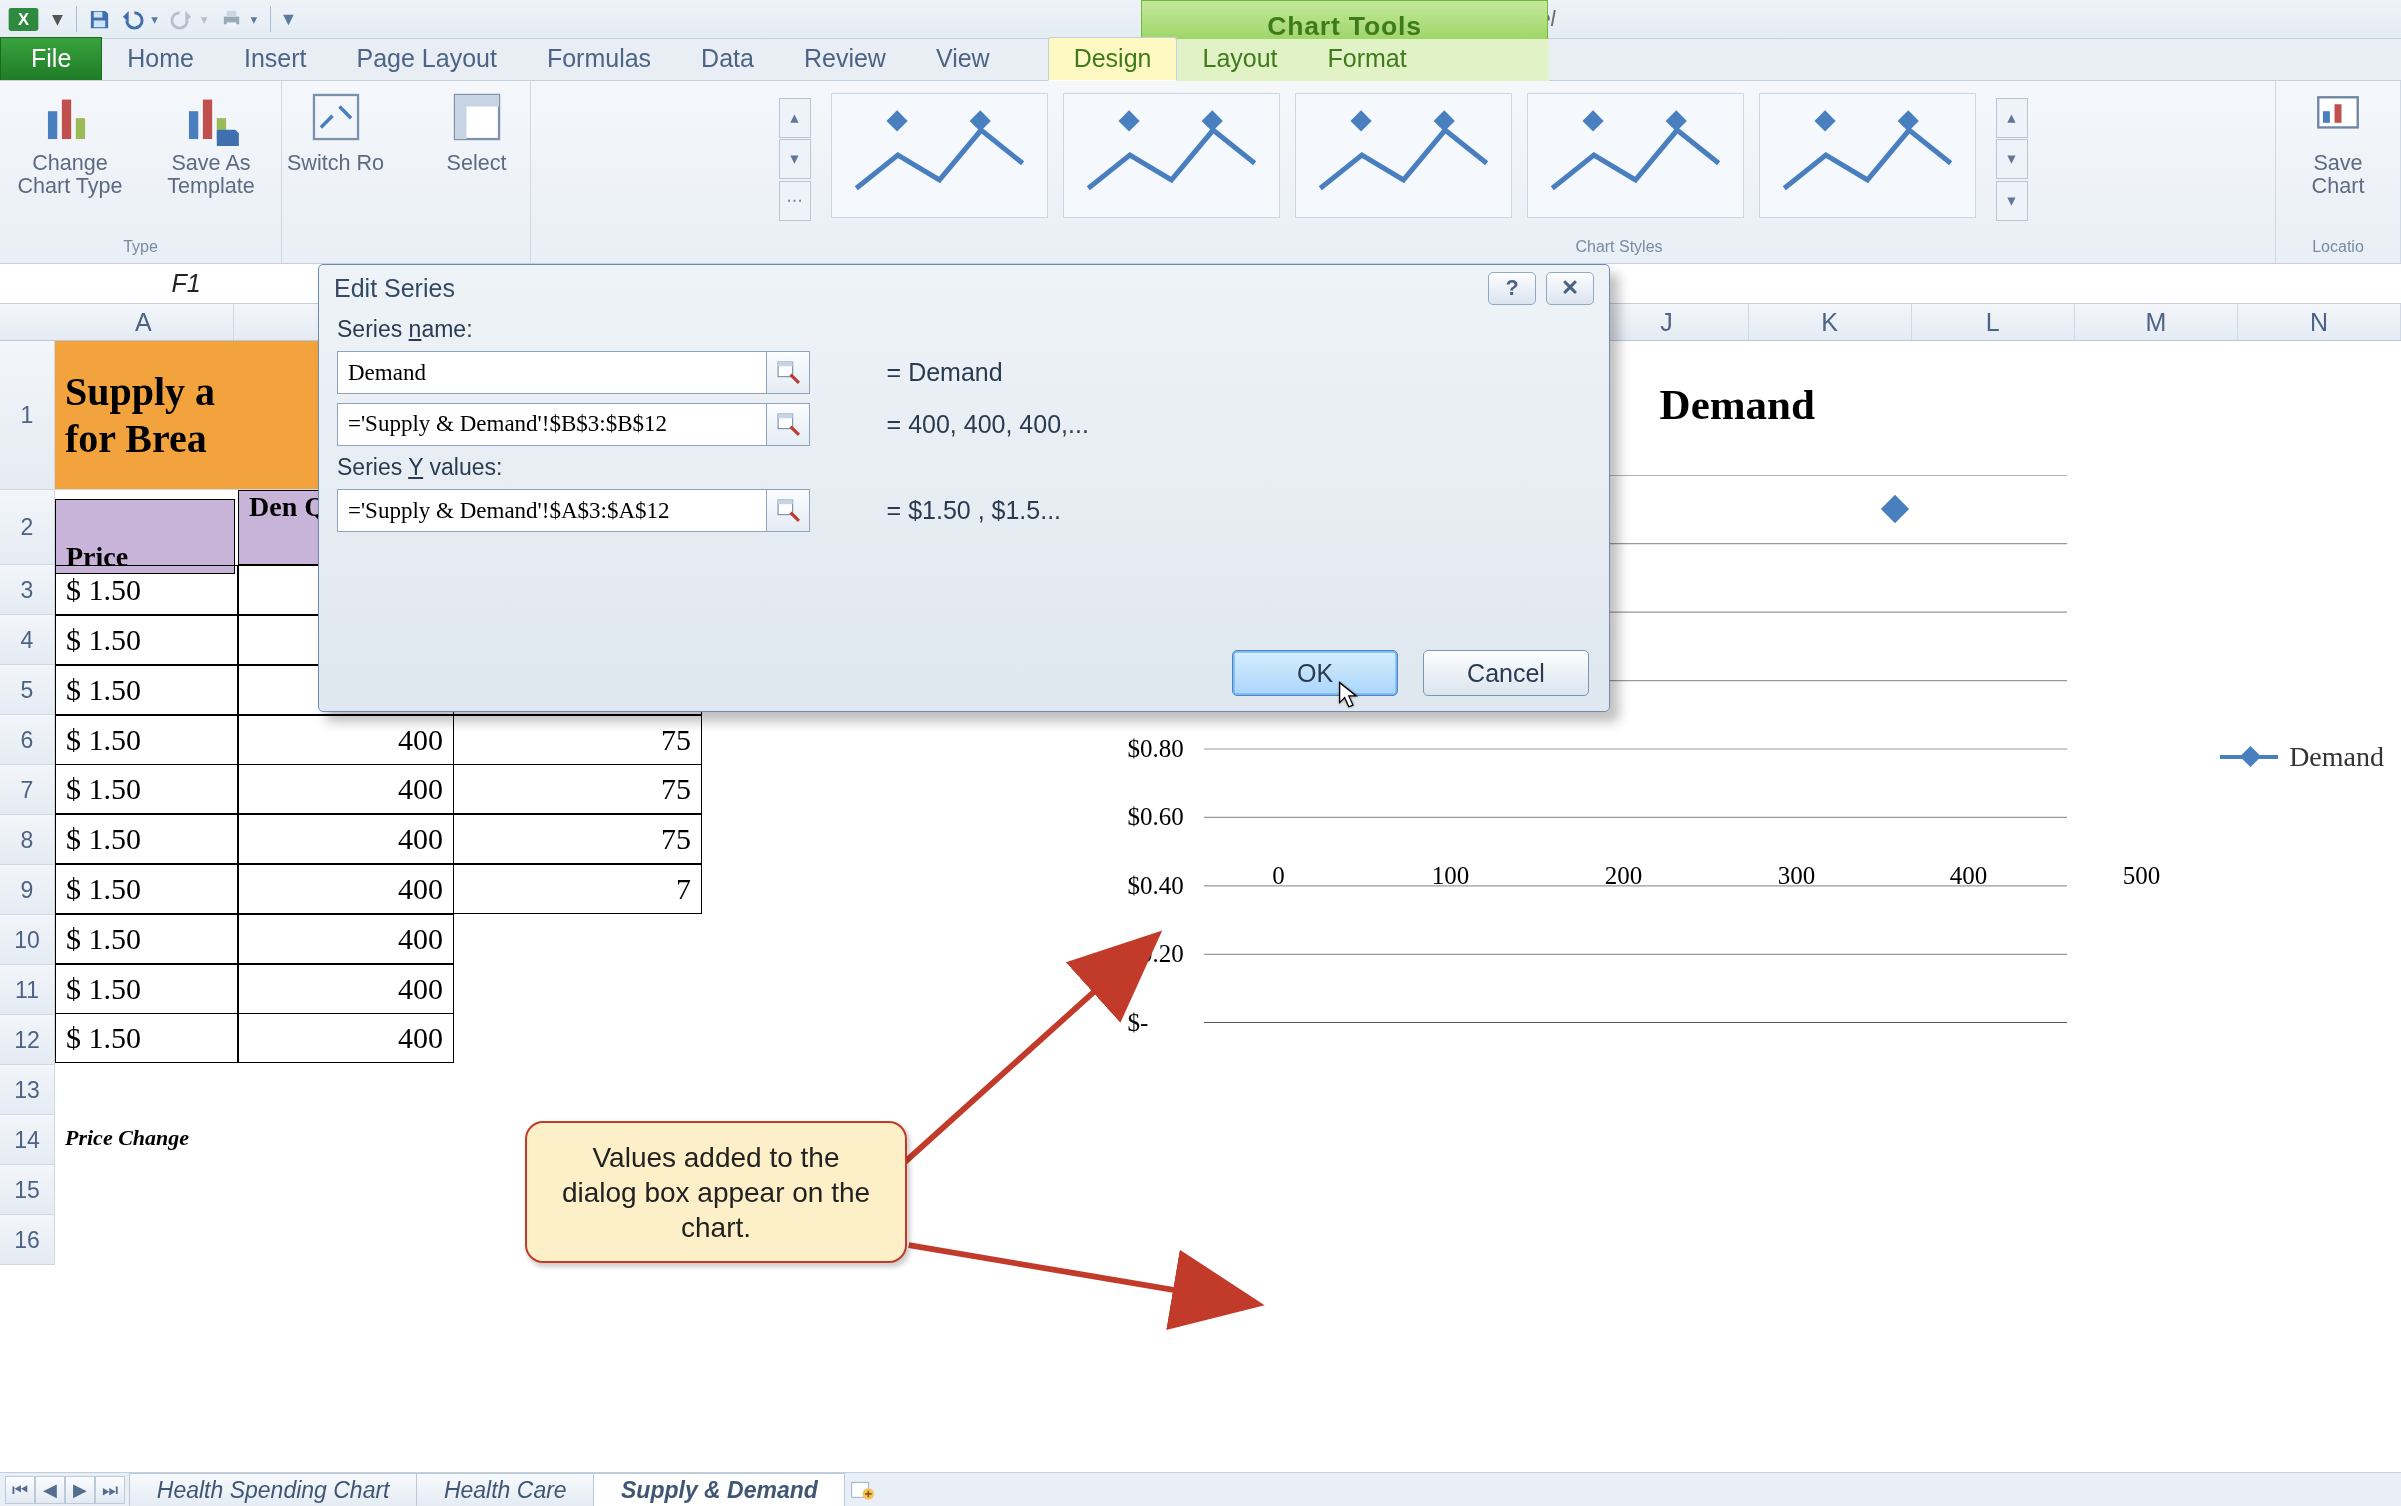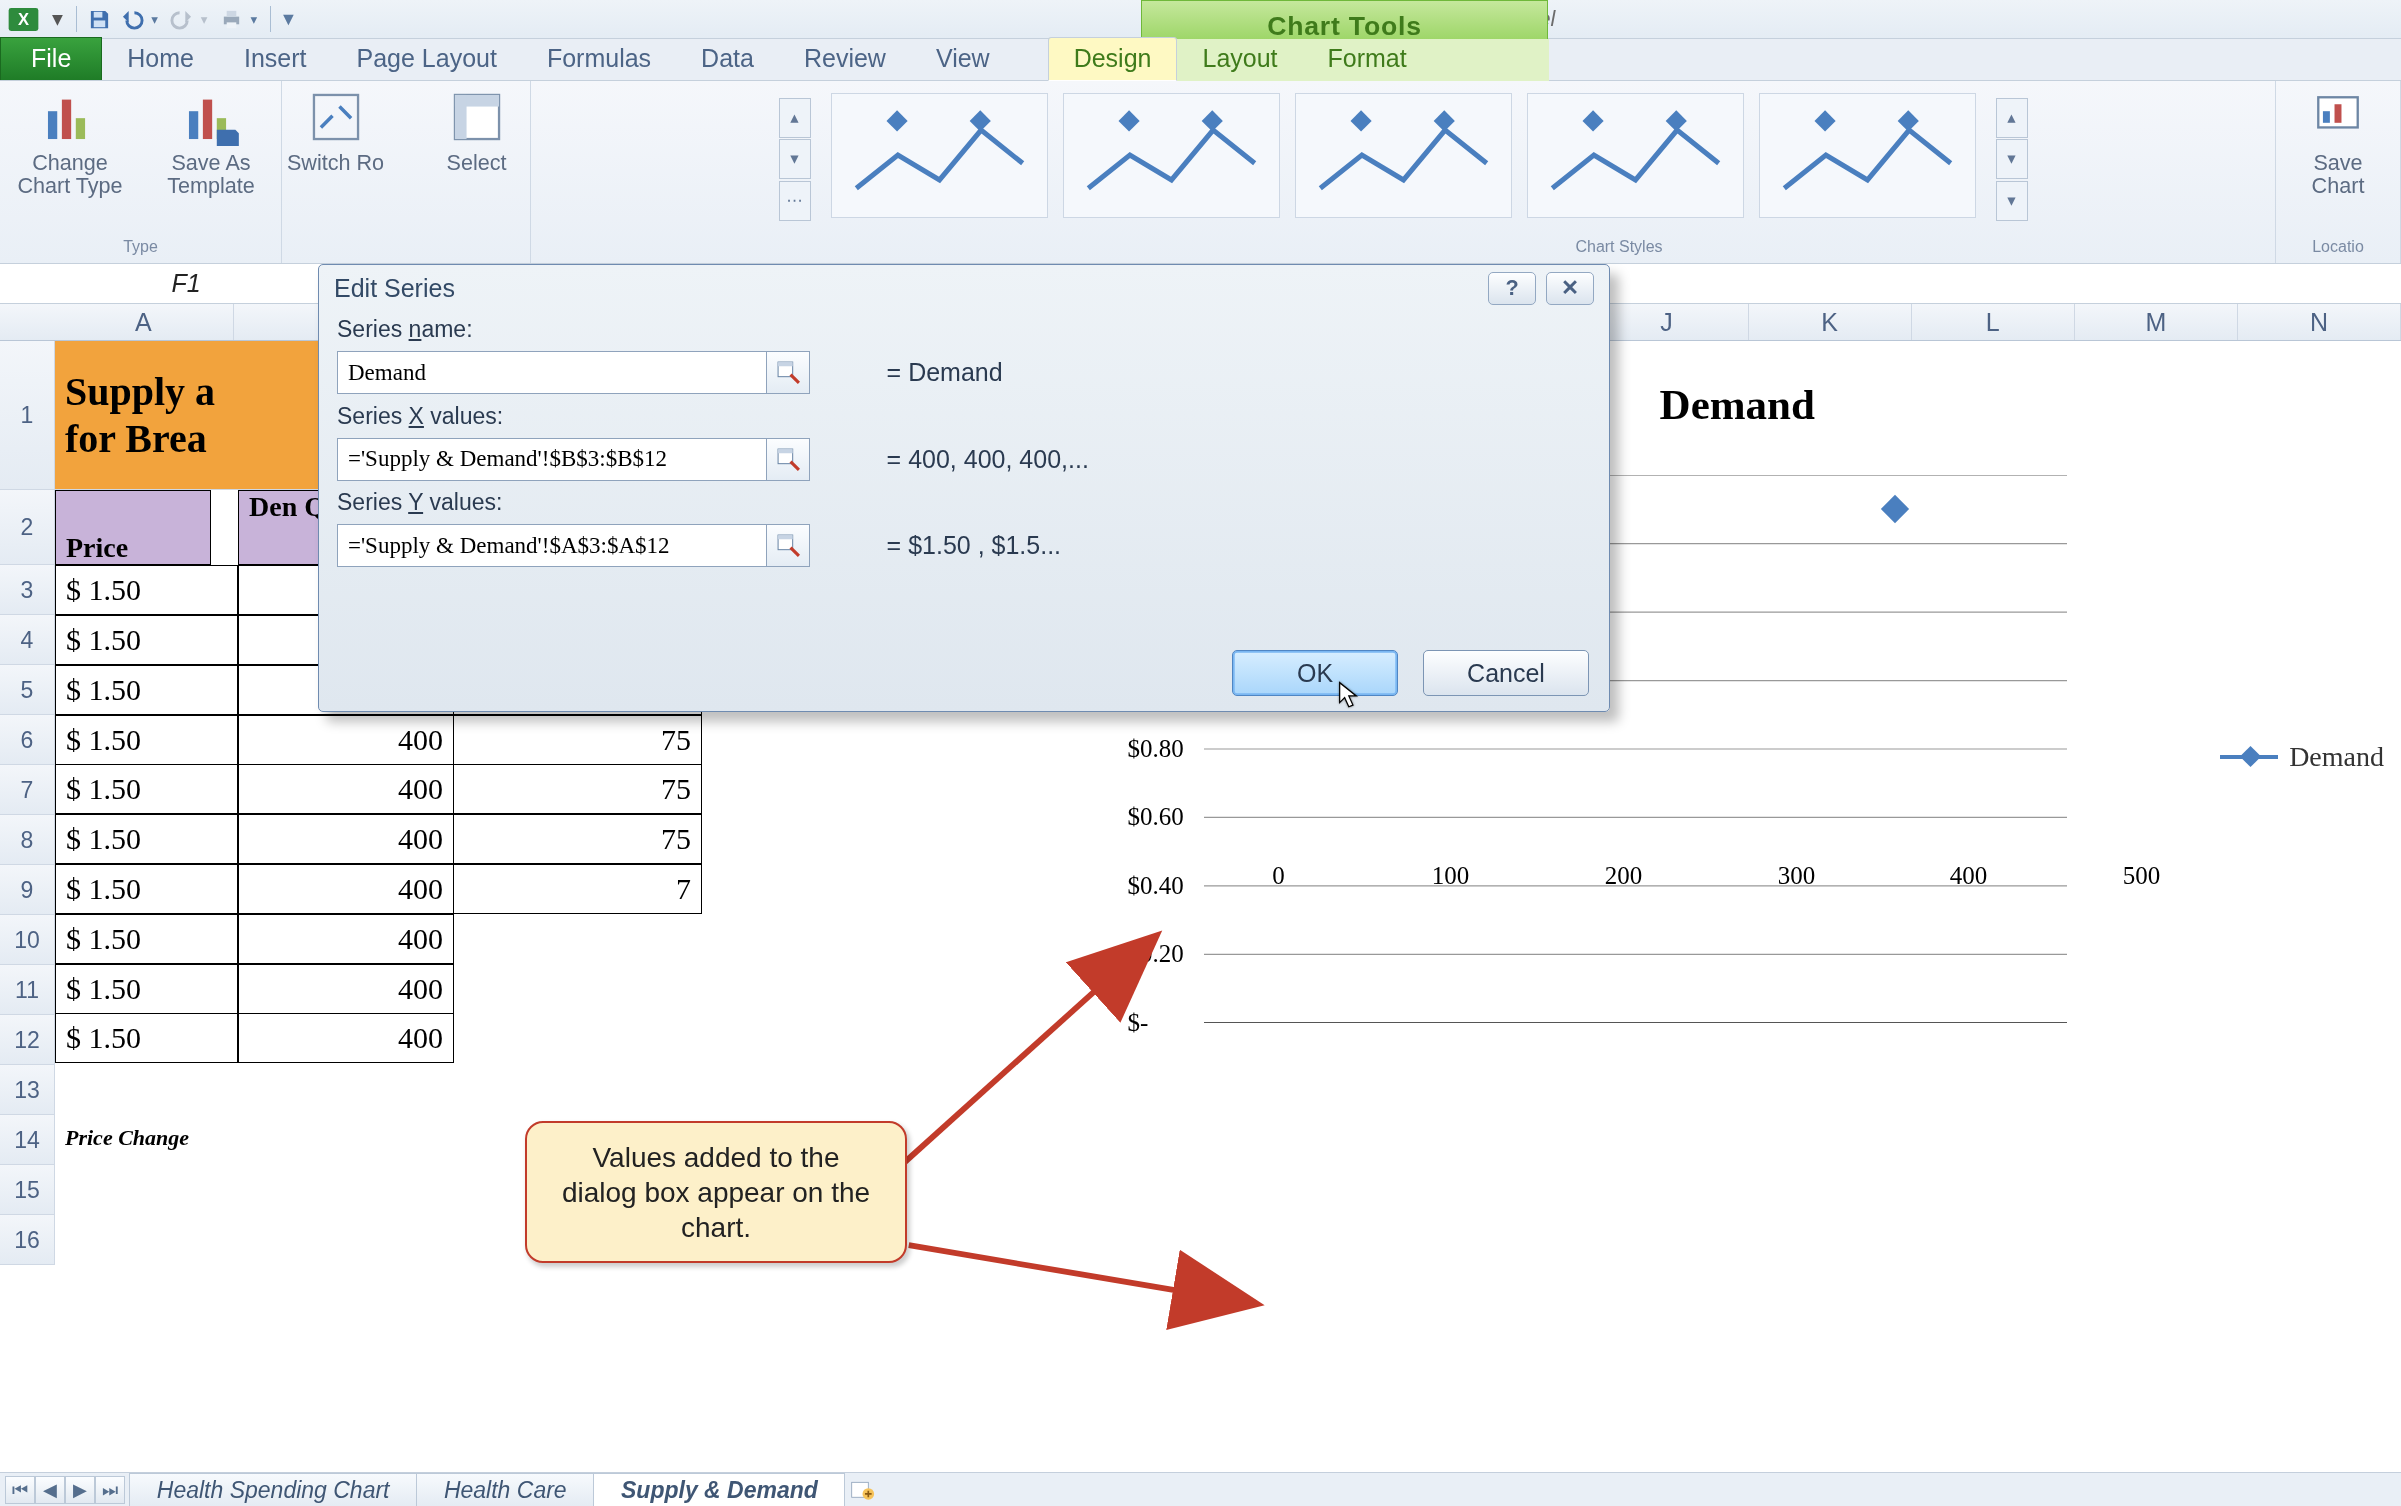--- a/index.html
+++ b/index.html
@@ -328,21 +328,21 @@
         <div class="rh " style="height:50px;line-height:50px">13</div>
         <div class="rh " style="height:50px;line-height:50px">14</div>
         <div class="rh " style="height:50px;line-height:50px">15</div>
         <div class="rh " style="height:50px;line-height:50px">16</div>
       </div>
     <div class="cells" id="cells" style="flex:1">
         <div class="cell header1" style="left:0;top:0;width:647px;height:149px;flex-direction:column;align-items:flex-start;justify-content:center">
           <div>Supply a</div>
           <div>for Brea</div>
         </div>
-        <div class="cell header2" style="left:0;top:149px;width:156px;height:75px;align-items:flex-end">Price</div>
+        <div class="cell header2" style="left:0;top:158px;width:180px;height:75px;align-items:flex-end">Price</div>
         <div class="cell header2" style="left:183px;top:149px;width:216px;height:75px;align-items:flex-start;white-space:pre-line">Den Qua</div>
         <div class="cell currency" style="left:0;top:224px;width:183px;height:50px">$   1.50</div>
         <div class="cell num" style="left:183px;top:224px;width:216px;height:50px">400</div>
         <div class="cell num" style="left:398px;top:224px;width:249px;height:50px">75</div>
         <div class="cell currency" style="left:0;top:274px;width:183px;height:50px">$   1.50</div>
         <div class="cell num" style="left:183px;top:274px;width:216px;height:50px">400</div>
         <div class="cell num" style="left:398px;top:274px;width:249px;height:50px">75</div>
         <div class="cell currency" style="left:0;top:324px;width:183px;height:50px">$   1.50</div>
         <div class="cell num" style="left:183px;top:324px;width:216px;height:50px">400</div>
         <div class="cell num" style="left:398px;top:324px;width:249px;height:50px">75</div>
@@ -452,21 +452,20 @@
           <svg viewBox="0 0 24 24">
             <rect x="2" y="2" width="14" height="14" fill="#fff" stroke="#6b86a6"></rect>
             <rect x="2" y="2" width="14" height="4" fill="#c7d4e4"></rect>
             <path d="M14 14l8 8" stroke="#c23b2a" stroke-width="3"></path>
           </svg>
         </span>
     </div>
     <div></div>
     <div class="eq">= Demand</div>
 
-    <div class="lab"><span>Series </span><span class="u">X</span><span> values:</span></div>
     <div class="fieldwrap">
       <input value="='Supply &amp; Demand'!$B$3:$B$12" style="">
       <span class="refbtn">
           <svg viewBox="0 0 24 24">
             <rect x="2" y="2" width="14" height="14" fill="#fff" stroke="#6b86a6"></rect>
             <rect x="2" y="2" width="14" height="4" fill="#c7d4e4"></rect>
             <path d="M14 14l8 8" stroke="#c23b2a" stroke-width="3"></path>
           </svg>
         </span>
     </div>

